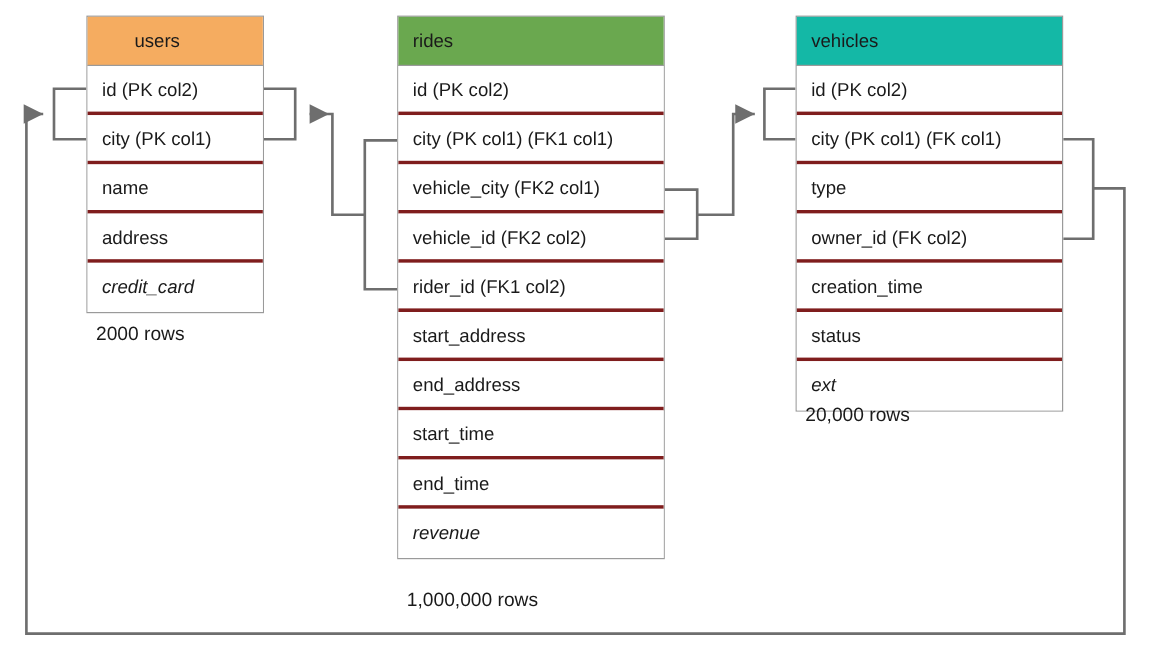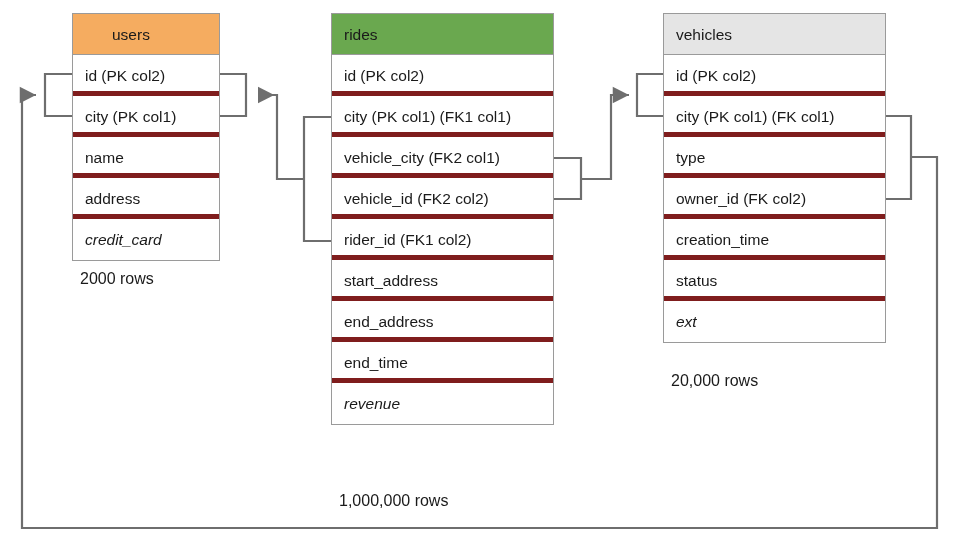--- a/index.html
+++ b/index.html
@@ -41,21 +41,21 @@
     white-space: nowrap;
     overflow: hidden;
   }
   .tbl-row {
     height: 41px;
     line-height: 41px;
     padding: 0 0 0 12px;
     font-size: 15.5px;
     color: #1a1a1a;
     box-sizing: border-box;
-    border-bottom: 5px solid #7f1d1d;
+    border-bottom: 3px solid #7f1d1d;
     background: #ffffff;
     white-space: nowrap;
     overflow: hidden;
   }
   .tbl-row.last {
     border-bottom: none;
     font-style: italic;
   }
   .row-caption {
     position: absolute;
@@ -107,30 +107,31 @@
 
   <div class="table-box" style="left:331px; top:13px; width:223px;">
     <div class="tbl-header" style="background:#6aa84f;">rides</div>
     <div class="tbl-row">id (PK col2)</div>
     <div class="tbl-row">city (PK col1) (FK1 col1)</div>
     <div class="tbl-row">vehicle_city (FK2 col1)</div>
     <div class="tbl-row">vehicle_id (FK2 col2)</div>
     <div class="tbl-row">rider_id (FK1 col2)</div>
     <div class="tbl-row">start_address</div>
     <div class="tbl-row">end_address</div>
+    <div class="tbl-row">start_time</div>
     <div class="tbl-row">end_time</div>
     <div class="tbl-row last">revenue</div>
   </div>
   <div class="row-caption" style="left:339px; top:480px;margin-top:12px;">1,000,000 rows</div>
 
   <div class="table-box" style="left:663px; top:13px; width:223px;">
-    <div class="tbl-header" style="background:#e5e5e5;">vehicles</div>
+    <div class="tbl-header" style="background:#14b8a6;">vehicles</div>
     <div class="tbl-row">id (PK col2)</div>
     <div class="tbl-row">city (PK col1) (FK col1)</div>
     <div class="tbl-row">type</div>
     <div class="tbl-row">owner_id (FK col2)</div>
     <div class="tbl-row">creation_time</div>
     <div class="tbl-row">status</div>
     <div class="tbl-row last">ext</div>
   </div>
-  <div class="row-caption" style="left:671px; top:372px;">20,000 rows</div>
+  <div class="row-caption" style="left:671px; top:338px;">20,000 rows</div>
 
 </div>
 
 </body></html>

